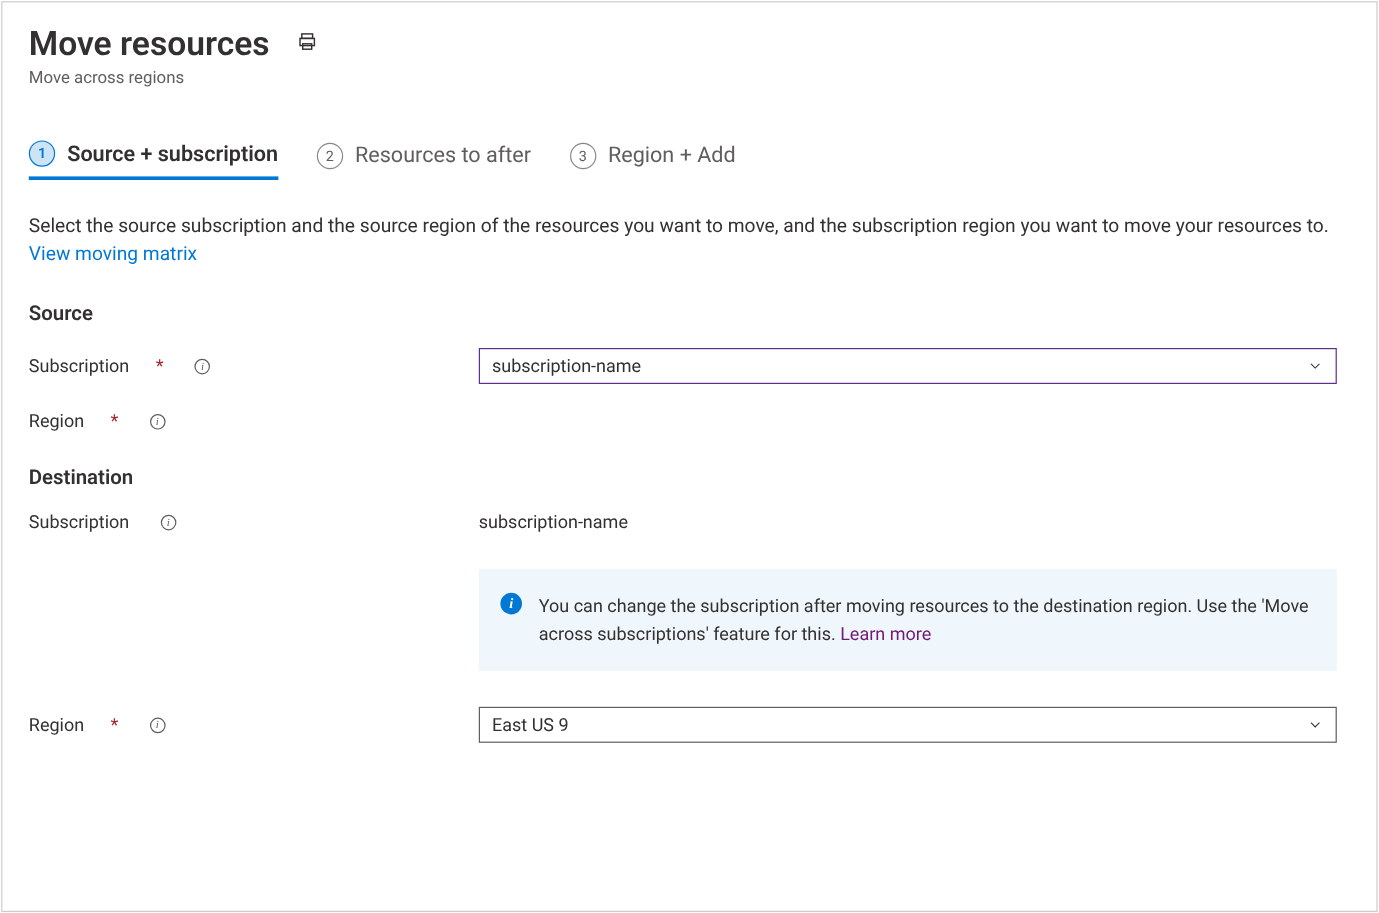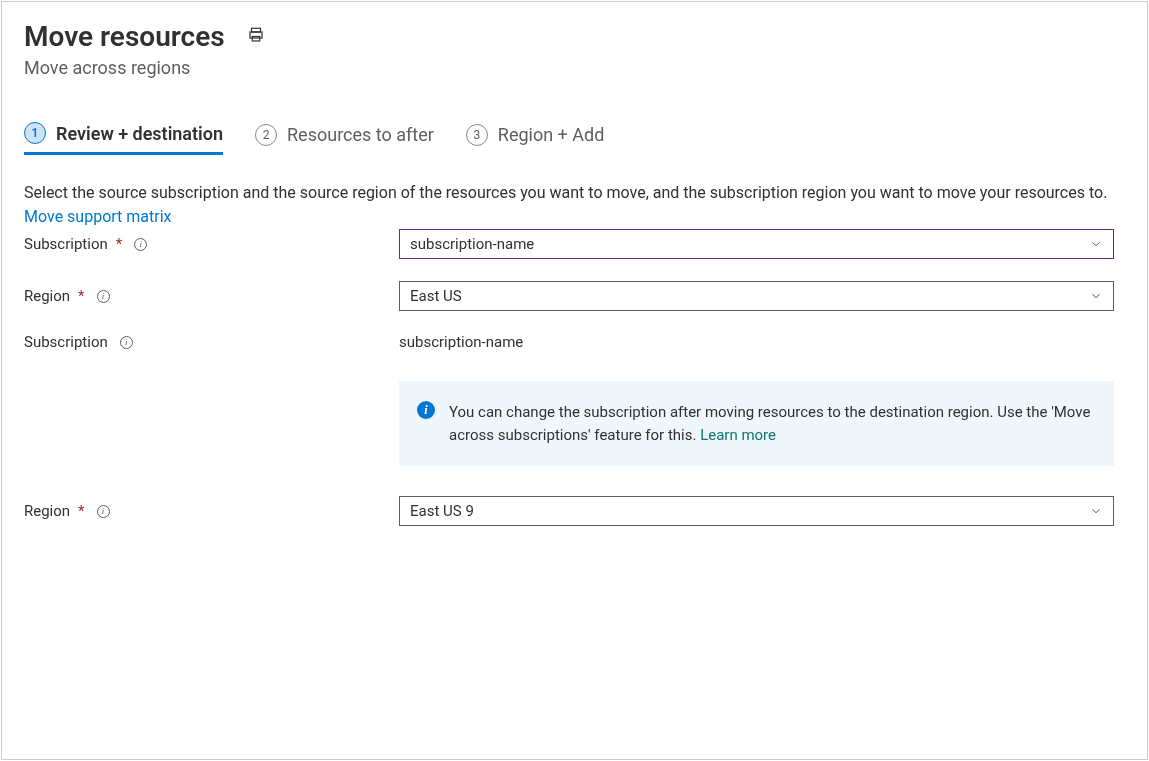--- a/index.html
+++ b/index.html
@@ -26,21 +26,21 @@
     font-size: 28px;
     font-weight: 600;
     margin: 0;
   }
   .print-icon {
     width: 18px;
     height: 18px;
     color: #323130;
   }
   .subtitle {
-    font-size: 18px;
+    font-size: 14px;
     color: #605e5c;
     margin-top: 4px;
   }
   .tab-row {
     display: flex;
     gap: 32px;
     margin-top: 44px;
   }
   .tab {
     display: flex;
@@ -86,21 +86,21 @@
   }
   .field-row {
     display: flex;
     align-items: center;
     margin-bottom: 22px;
   }
   .field-label-cell {
     width: 375px;
     display: flex;
     align-items: center;
-    gap: 8px;
+    gap: 22px;
     font-size: 15px;
     color: #323130;
   }
   .req { color: #a4262c; }
   .info-icon {
     width: 13px; height: 13px;
     border: 1px solid #605e5c;
     border-radius: 50%;
     display: inline-flex;
     align-items: center; justify-content: center;
@@ -148,21 +148,21 @@
     flex-shrink: 0;
     border-radius: 50%;
     background: #0078d4;
     color: #fff;
     display:flex; align-items:center; justify-content:center;
     font-family: Georgia, serif;
     font-style: italic;
     font-weight: bold;
     font-size: 12px;
   }
-  .infobox a { color: #0f766e; text-decoration: none; cursor:pointer;}
+  .infobox a { color: #701a75; text-decoration: none; cursor:pointer;}
 </style>
 </head>
 <body>
 
 <div class="panel">
 
   <div class="title-row">
     <h1 class="page-title">Move resources</h1>
     <span title="Print">
       <svg class="print-icon" viewBox="0 0 24 24" fill="none" stroke="currentColor" stroke-width="1.6">
@@ -170,37 +170,38 @@
         <rect x="4" y="8" width="16" height="8"></rect>
         <rect x="7" y="14" width="10" height="6"></rect>
       </svg>
     </span>
   </div>
   <div class="subtitle">Move across regions</div>
 
   <div class="tab-row">
     <div class="tab active">
       <span class="tab-num">1</span>
-      <span>Review + destination</span>
+      <span>Source + subscription</span>
     </div>
     <div class="tab">
       <span class="tab-num">2</span>
       <span>Resources to after</span>
     </div>
     <div class="tab">
       <span class="tab-num">3</span>
       <span>Region + Add</span>
     </div>
   </div>
 
   <div class="instruction">
     <span>Select the source subscription and the source region of the resources you want to move, and the subscription region you want to move your resources to. </span>
-    <a>Move support matrix</a>
-  </div>
-
+    <a>View moving matrix</a>
+  </div>
+
+  <div class="section-head">Source</div>
 
   <div class="field-row">
     <div class="field-label-cell">
       <span>Subscription</span>
       <span class="req">*</span>
       <span class="info-icon">i</span>
     </div>
     <div class="dropdown focused">
       <span>subscription-name</span>
       <svg class="chevron" viewBox="0 0 24 24">
@@ -208,28 +209,23 @@
         </svg>
     </div>
   </div>
 
   <div class="field-row">
     <div class="field-label-cell">
       <span>Region</span>
       <span class="req">*</span>
       <span class="info-icon">i</span>
     </div>
-    <div class="dropdown">
-      <span>East US</span>
-      <svg class="chevron" viewBox="0 0 24 24">
-          <polyline points="6 9 12 15 18 9"></polyline>
-        </svg>
-    </div>
-  </div>
-
+  </div>
+
+  <div class="section-head">Destination</div>
 
   <div class="field-row" style="margin-bottom:30px;">
     <div class="field-label-cell">
       <span>Subscription</span>
       <span class="info-icon">i</span>
     </div>
     <div class="readonly-value">subscription-name</div>
   </div>
 
   <div class="infobox">

